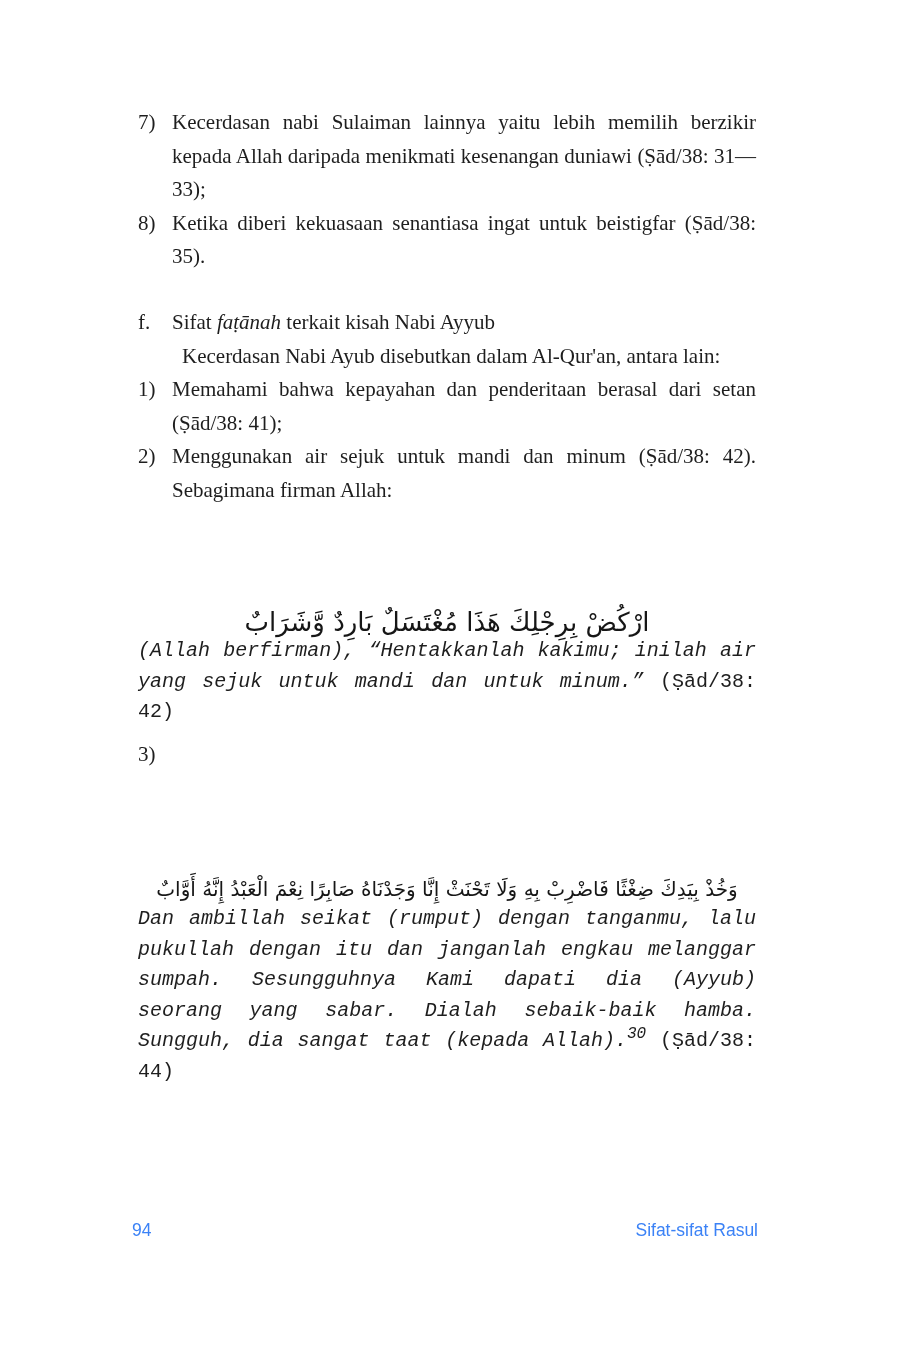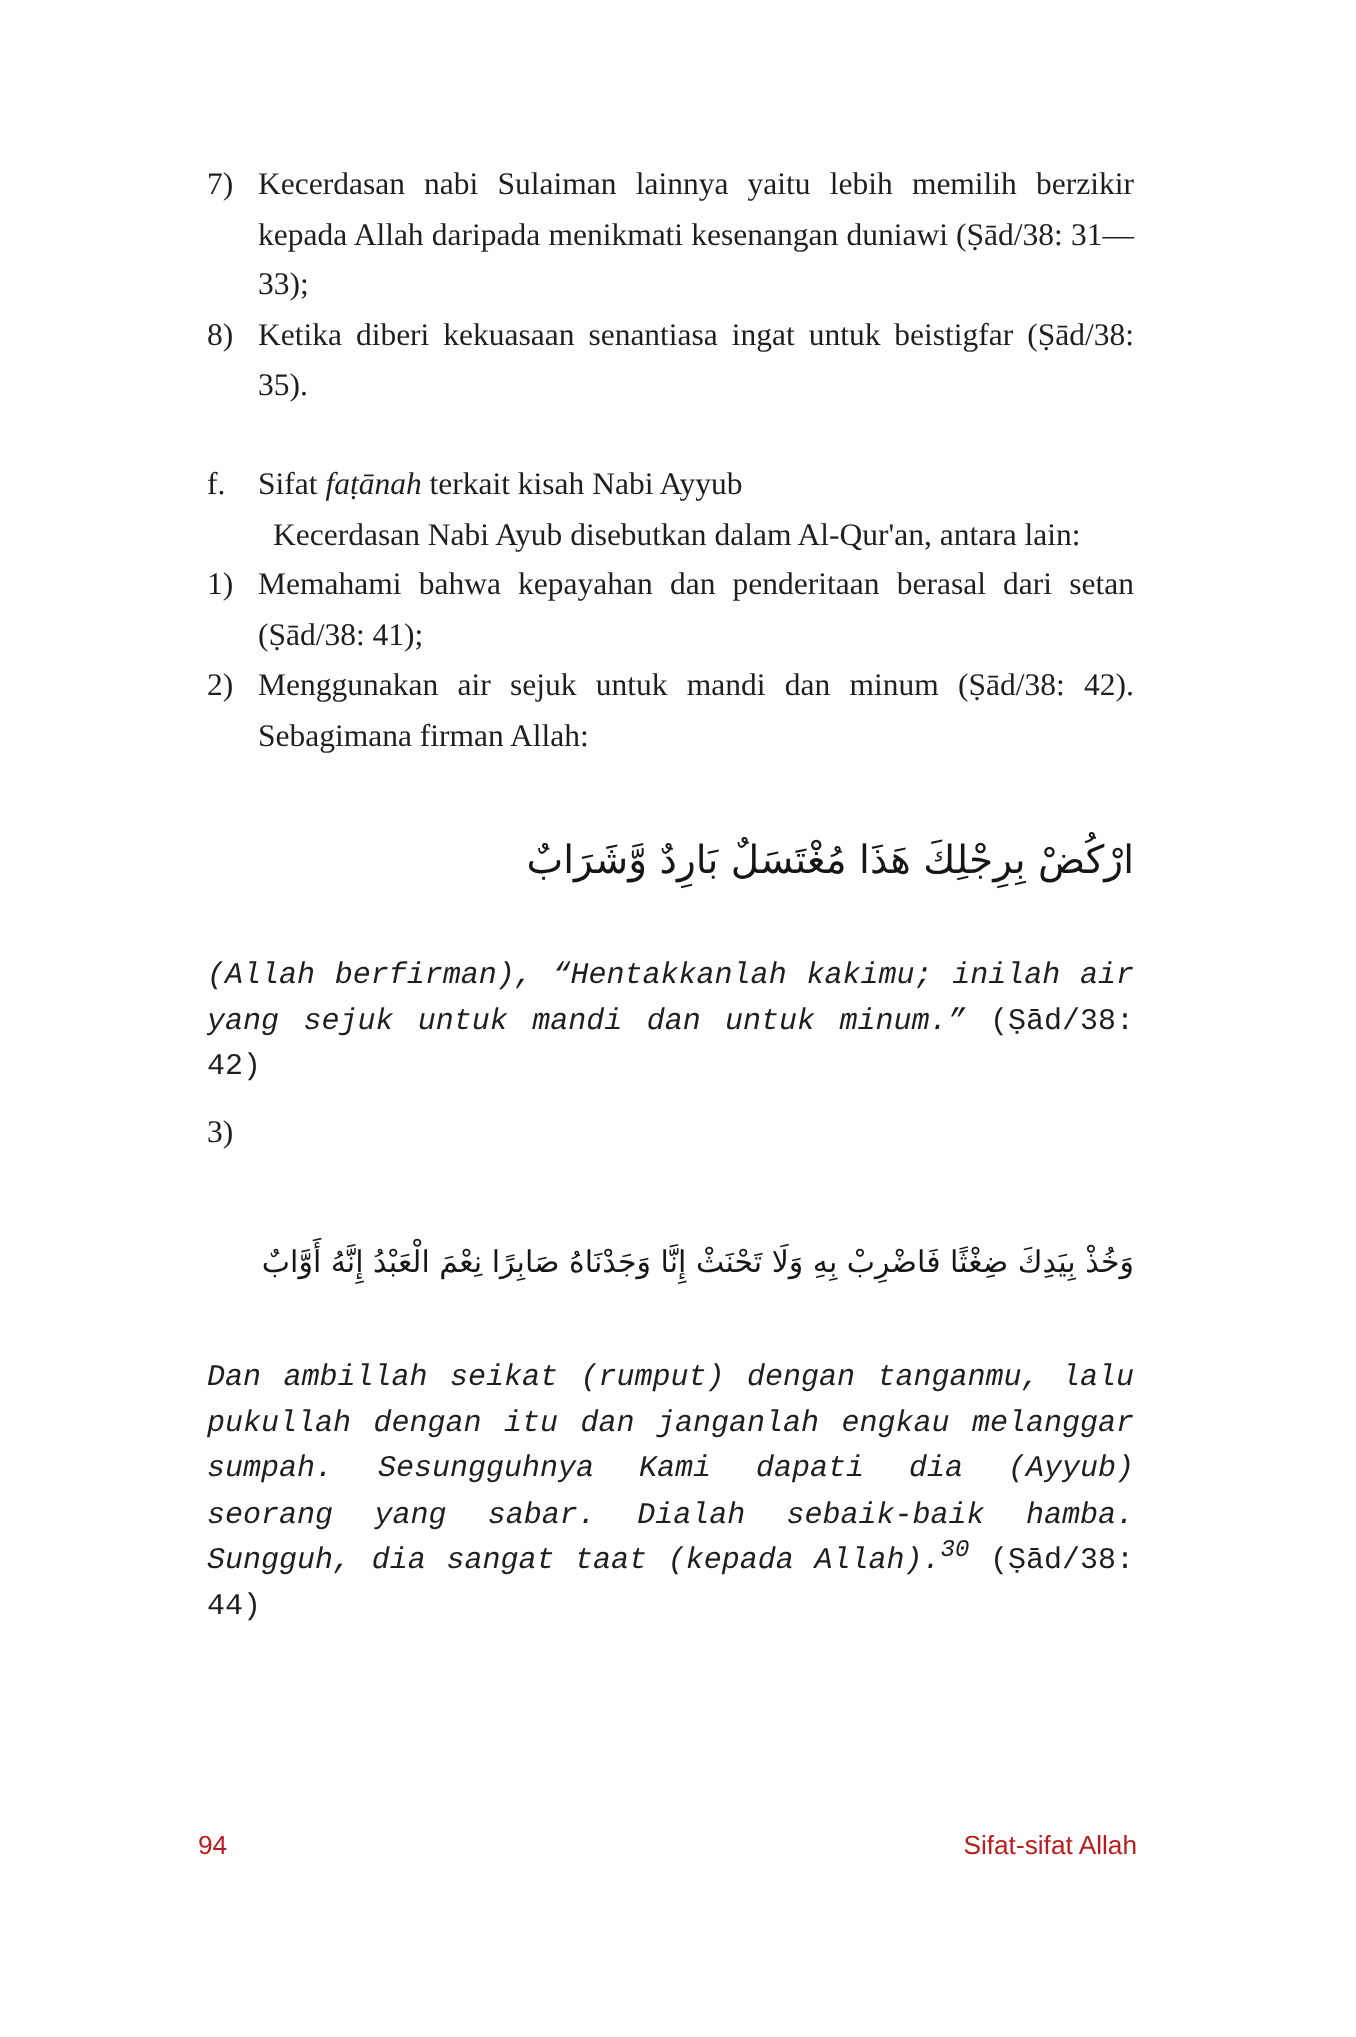--- a/index.html
+++ b/index.html
@@ -44,23 +44,24 @@
     left: 0;
     top: 0;
   }
   .indent-first {
     text-indent: 44px;
   }
   .italic { font-style: italic; }
   .arabic {
     font-family: "DejaVu Sans", sans-serif;
     direction: rtl;
-    text-align: right;
+    text-align: center;
     white-space: nowrap;
     color: #161616;
+    margin-top: 48px;
   }
   .arabic-1 { font-size: 26px; line-height: 1.7; }
   .arabic-2 { font-size: 20px; line-height: 1.7; }
   .trans {
     font-size: 20px;
     line-height: 30.5px;
     text-align: justify;
     font-family: Liberation Mono, monospace;
   }
   .trans .ref { font-style: normal; }
@@ -72,21 +73,21 @@
   .footer {
     position: absolute;
     left: 132px;
     width: 626px;
     top: 1220px;
     display: flex;
     justify-content: space-between;
     align-items: flex-start;
     font-family: "Liberation Sans", "DejaVu Sans", sans-serif;
     font-size: 17.5px;
-    color: #b91c1c;
+    color: #3b82f6;
   }
 </style>
 </head>
 <body>
 
 <div class="page">
 
   <div class="block body-text" style="top:106px">
     <div class="li">
       <span class="num">7)</span>
@@ -129,16 +130,16 @@
   <div class="block arabic arabic-2" style="top:824px">وَخُذْ بِيَدِكَ ضِغْثًا فَاضْرِبْ بِهِ وَلَا تَحْنَثْ إِنَّا وَجَدْنَاهُ صَابِرًا نِعْمَ الْعَبْدُ إِنَّهُ أَوَّابٌ</div>
 
   <div class="block trans" style="top:904px">
     <span class="italic">Dan ambillah seikat (rumput) dengan tanganmu, lalu pukullah dengan itu dan janganlah engkau melanggar sumpah. Sesungguhnya Kami dapati dia (Ayyub) seorang yang sabar. Dialah sebaik-baik hamba. Sungguh, dia sangat taat (kepada Allah).</span><sup class="italic">30</sup>
     <span class="ref">(Ṣād/38: 44)</span>
   </div>
 
 
   <div class="footer">
     <span>94</span>
-    <span>Sifat-sifat Allah</span>
+    <span>Sifat-sifat Rasul</span>
   </div>
 
 </div>
 
 </body></html>

